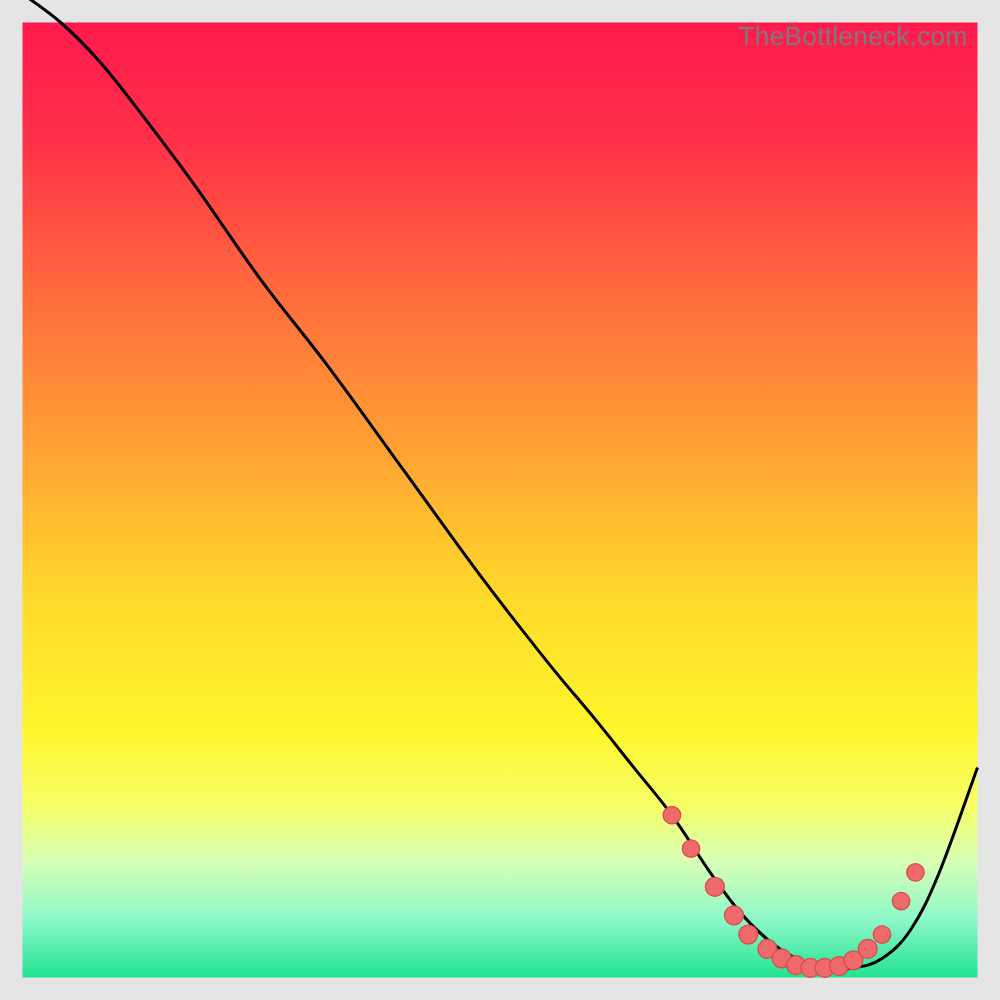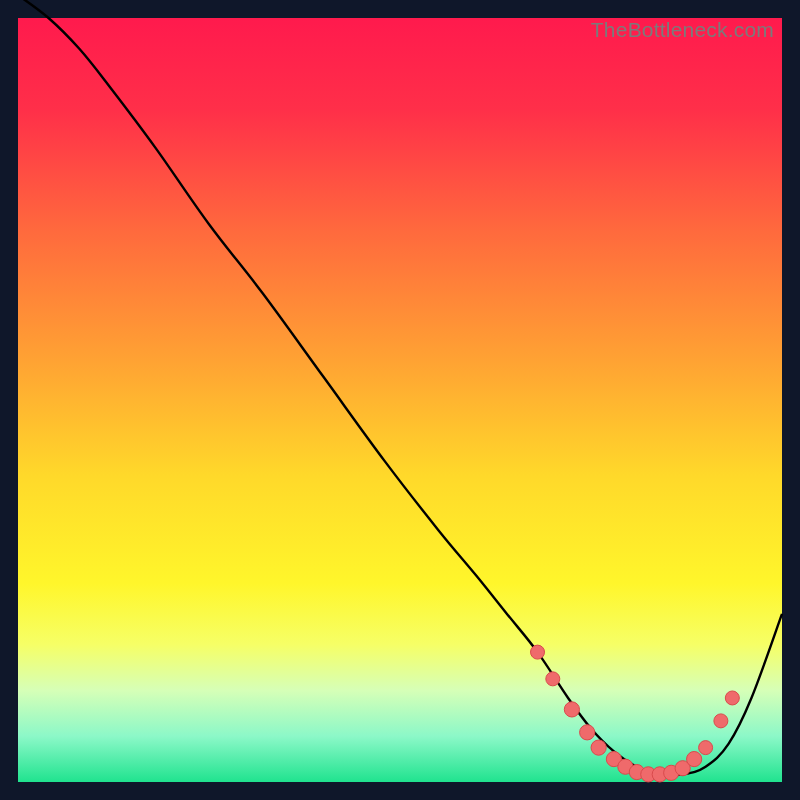--- a/index.html
+++ b/index.html
@@ -8,21 +8,21 @@
     width: 800px;
     height: 800px;
     background: #000;
     font-family: Arial, Helvetica, sans-serif;
     overflow: hidden;
   }
   .stage {
     position: relative;
     width: 800px;
     height: 800px;
-    background: #0f172a;
+    background: #e5e5e5;
   }
   .plot {
     position: absolute;
     left: 18px;
     top: 18px;
     width: 764px;
     height: 764px;
     box-sizing: border-box;
   }
   .watermark {

